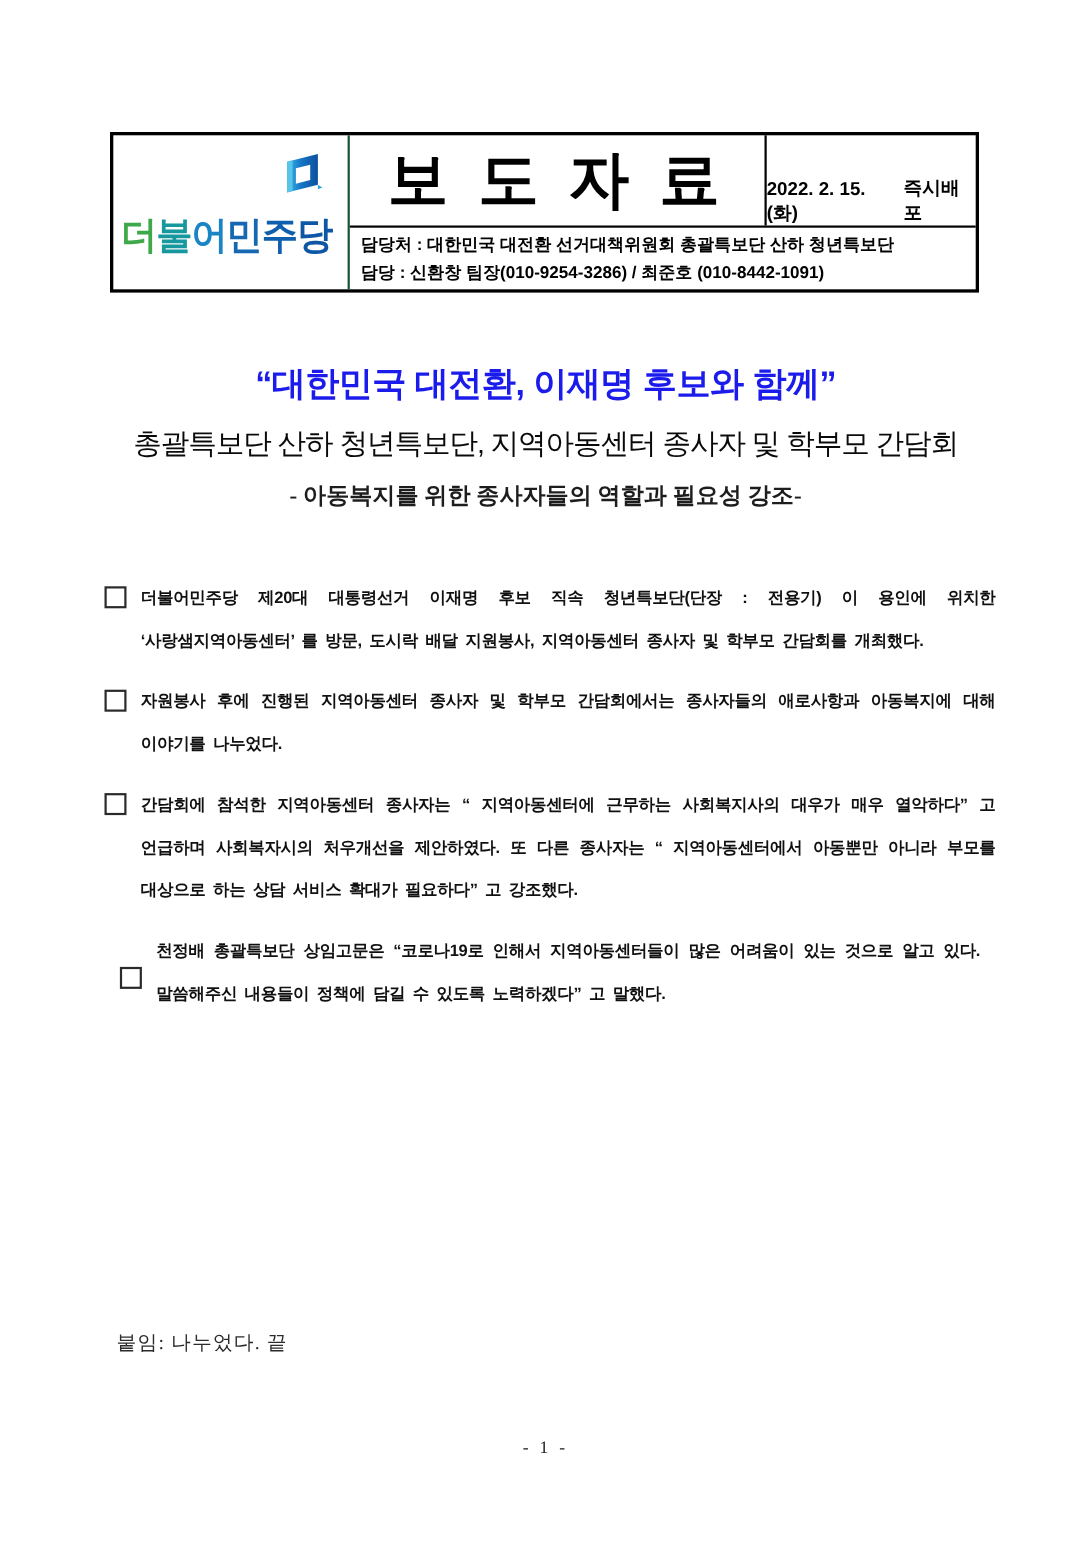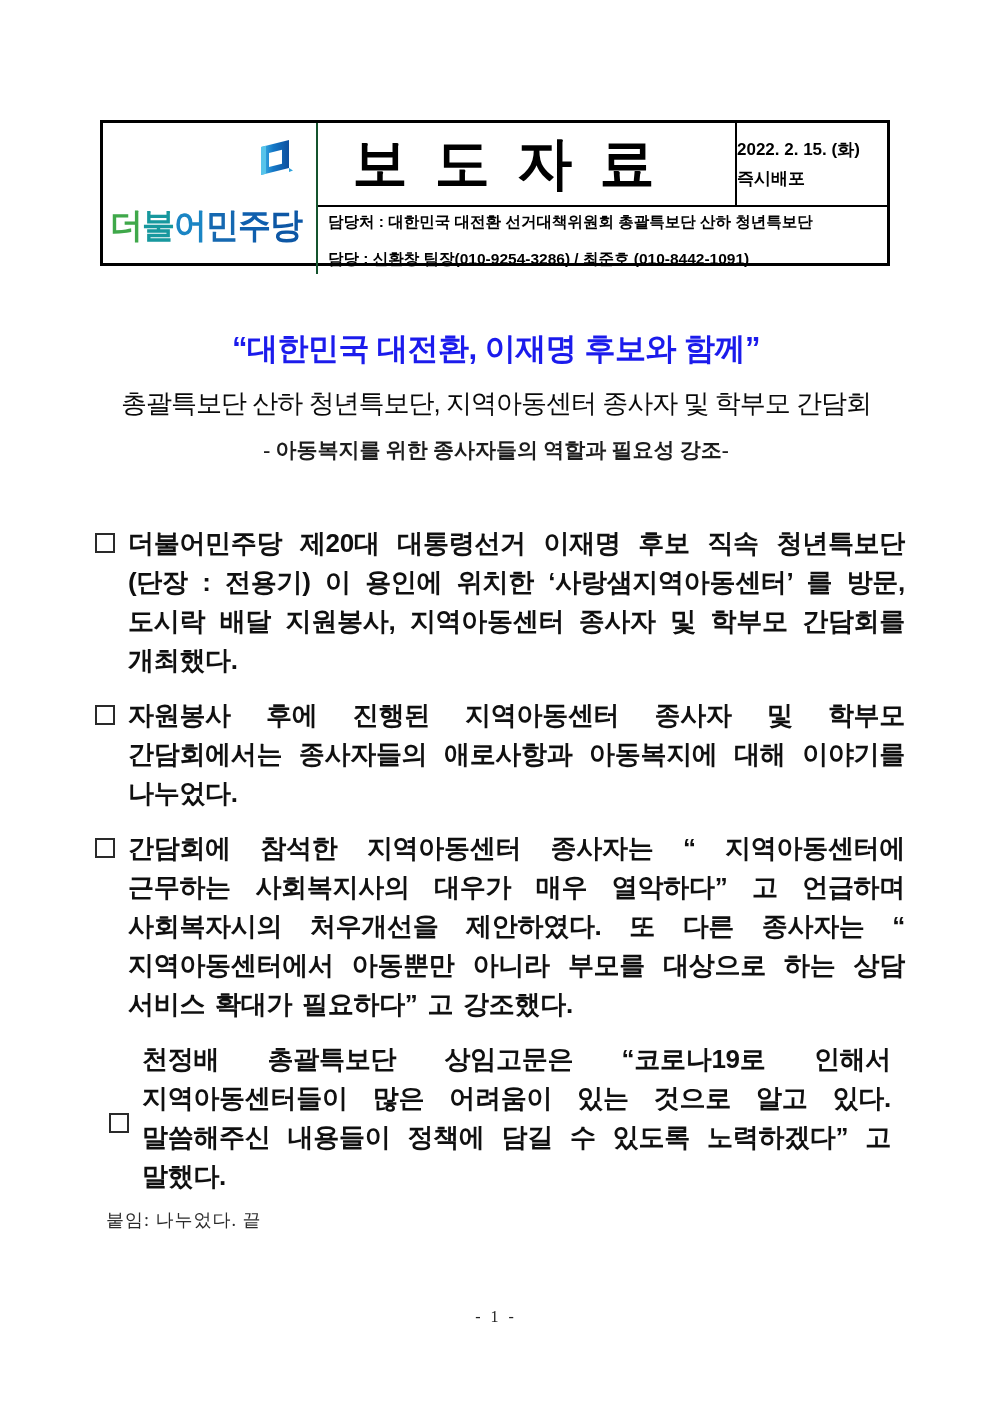--- a/index.html
+++ b/index.html
@@ -58,32 +58,31 @@
     font-size: 55px;
     font-weight: 900;
     letter-spacing: 6px;
     white-space: nowrap;
     transform: scaleY(1.04);
     color: #000;
   }
   .date-cell {
     grid-row: 1; grid-column: 3;
     border-left: 2px solid #000;
-    display: flex; flex-direction: column;
-    align-items: flex-start; justify-content: center;
+    display: flex; flex-direction: row;
+    align-items: flex-end; justify-content: center;
     gap: 6px;
-    margin-left: 40px;
   }
   .date-line { font-size: 17px; font-weight: 700; color: #000; }
   .contact-cell {
     grid-row: 2; grid-column: 2 / 4;
     border-top: 2px solid #000;
     padding: 5px 10px 4px 10px;
     display: flex; flex-direction: column; justify-content: center;
-    gap: 16px;
+    gap: 5px;
   }
   .contact-line { font-size: 15.5px; font-weight: 600; color: #000; white-space: nowrap; }
 
   
   .headline {
     position: absolute;
     left: 0; top: 328px;
     width: 100%;
     text-align: center;
   }
@@ -111,21 +110,21 @@
   
   .body-block {
     position: absolute;
     left: 95px; top: 524px;
     width: 810px;
   }
   .para {
     display: flex;
     align-items: flex-start;
     margin-bottom: 16px;
-    font-size: 26px;
+    font-size: 15px;
     font-weight: 700;
     line-height: 39px;
     color: #101010;
   }
   .para .cb {
     flex: 0 0 auto;
     width: 20px; height: 20px;
     border: 2px solid #2a2a2a;
     margin-top: 9px;
     margin-right: 13px;

